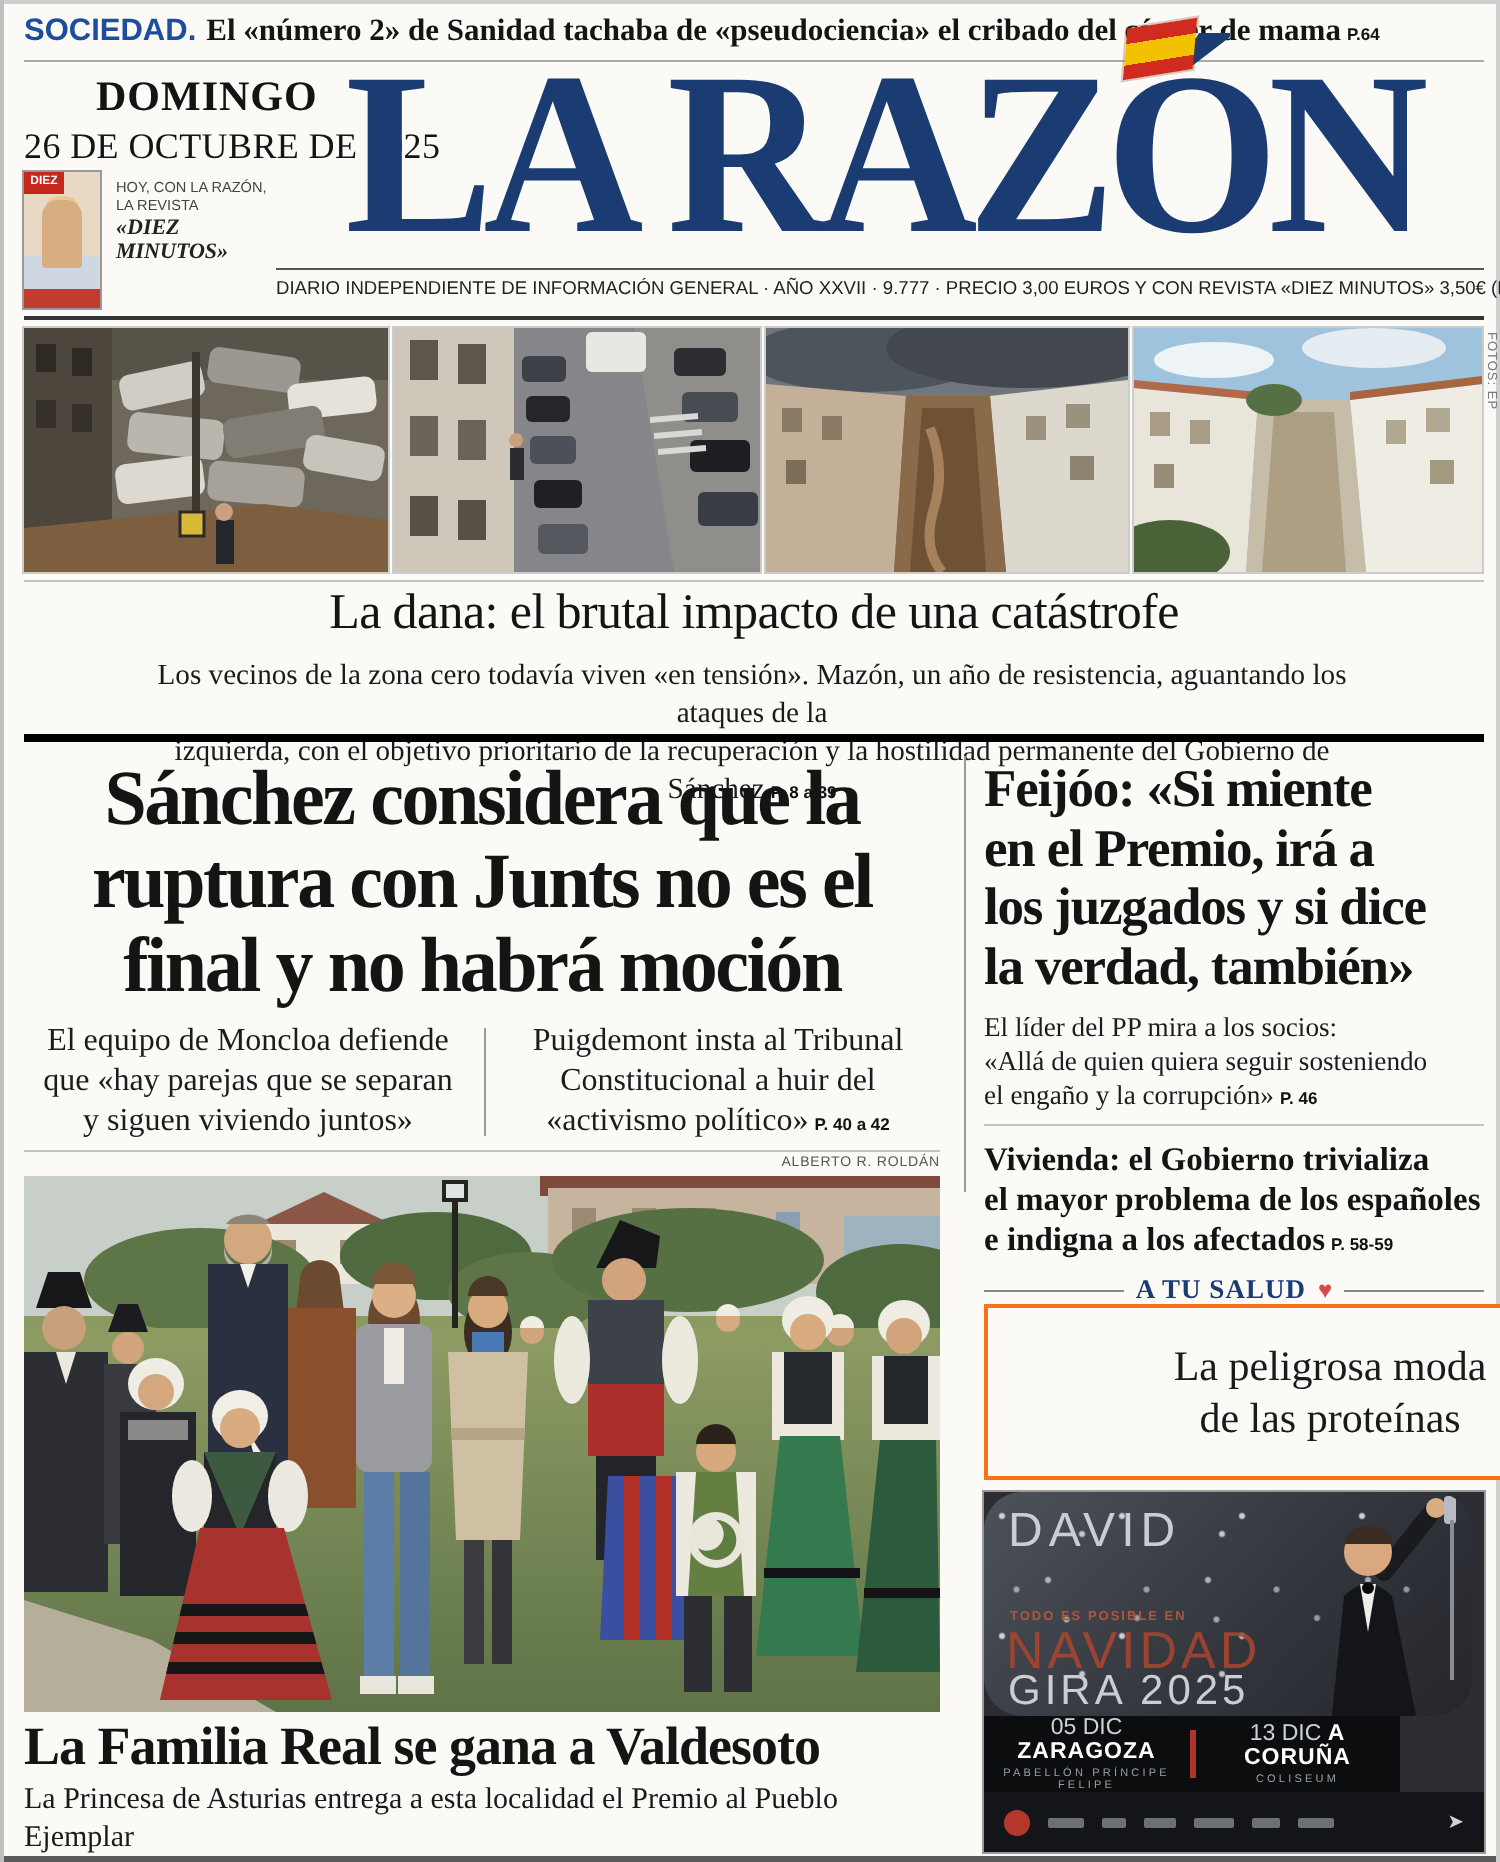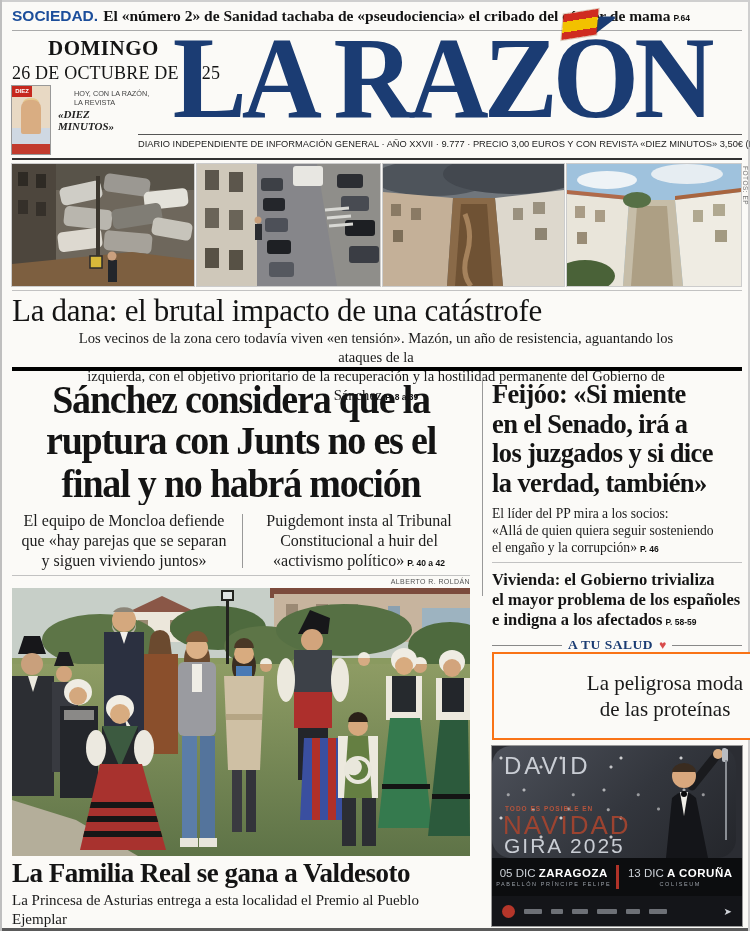--- a/index.html
+++ b/index.html
@@ -15,40 +15,40 @@
   .pageref{font-family:"Liberation Sans",sans-serif;font-size:8.5px;font-weight:bold;color:#111;margin-left:3px;}
 
   
   .day{left:12px;top:36px;font-size:21px;font-weight:bold;letter-spacing:.5px;margin-left:36px;}
   .date{left:12px;top:63px;font-size:18px;letter-spacing:.2px;}
   .mag{left:12px;top:86px;width:38px;height:68px;background:linear-gradient(180deg,#e8d9c4 0 62%,#cfd8e2 62% 86%,#c23b2e 86% 100%);box-shadow:0 0 0 1px #999;}
   .mag .tag{position:absolute;left:0;top:0;width:20px;height:11px;background:#c6271d;color:#fff;
             font-family:"Liberation Sans",sans-serif;font-size:6px;font-weight:bold;line-height:11px;text-align:center;}
   .mag .person{position:absolute;left:9px;top:14px;width:20px;height:34px;background:#d9ad82;border-radius:8px 8px 2px 2px;}
   .mag .hair{position:absolute;left:11px;top:12px;width:16px;height:9px;background:#e5c98f;border-radius:50% 50% 0 0;}
-  .promo{left:58px;top:89px;width:90px;font-family:"Liberation Sans",sans-serif;font-size:7.3px;color:#444;line-height:1.3;margin-left:16px;}
+  .promo{left:58px;top:89px;width:90px;font-family:"Liberation Sans",sans-serif;font-size:7.3px;color:#444;line-height:1.3;}
   .promo-title{left:58px;top:108px;font-size:11px;font-weight:bold;font-style:italic;line-height:1.1;color:#222;}
   .masthead{left:138px;top:22px;width:606px;text-align:center;font-size:111px;font-weight:bold;
             color:#1b3c73;letter-spacing:-5px;line-height:1;white-space:nowrap;transform:scaleY(1.04);}
   .o-wrap{position:relative;display:inline-block;}
   .o-wrap .flag{position:absolute;left:10px;top:-8px;width:34px;height:25px;
       background:linear-gradient(180deg,#cf2b20 0 30%,#f2c100 30% 72%,#cf2b20 72% 100%);
       transform:skewX(-14deg) rotate(-9deg);box-shadow:0 0 0 1px rgba(120,60,0,.25);}
   .info-rule-a{left:138px;top:134px;width:604px;background:#555;}
   .infoline{left:138px;top:139px;width:604px;font-family:"Liberation Sans",sans-serif;font-size:9.3px;
             color:#222;text-align:center;white-space:nowrap;}
   .info-rule-b{left:12px;top:158px;width:730px;height:2px;background:#333;}
 
   
   .strip-photo{position:absolute;top:164px;height:122px;box-shadow:0 0 0 1px #ccc;}
   .strip-credit{left:742px;top:166px;font-family:"Liberation Sans",sans-serif;font-size:6.5px;color:#777;
                 writing-mode:vertical-rl;letter-spacing:.5px;}
 
   .rule-light{background:#c2c2c2;}
-  .dana-h{left:12px;top:293px;width:730px;font-size:31px;letter-spacing:-.3px;}
+  .dana-h{left:12px;top:293px;width:730px;text-align:center;font-size:25px;letter-spacing:-.3px;}
   .dana-deck{left:68px;top:329px;width:616px;text-align:center;font-size:14.6px;line-height:1.3;color:#1a1a1a;}
   .black-rule{left:12px;top:367px;width:730px;height:3.5px;background:#000;}
 
   .vdiv{position:absolute;width:1px;background:#999;}
 
   
   .lead-h{left:6px;top:381px;width:470px;text-align:center;font-weight:bold;font-size:38px;
           line-height:1.06;letter-spacing:-1.2px;transform:scaleY(1.03);}
   .subcol{position:absolute;top:511px;text-align:center;font-size:16px;line-height:1.24;color:#1c1c1c;}
   .credit{left:12px;top:578px;width:458px;text-align:right;font-family:"Liberation Sans",sans-serif;
@@ -84,21 +84,21 @@
               color:#c9cdd4;letter-spacing:3px;font-weight:300;}
   .ad-artist2{position:absolute;left:44px;top:31px;font-family:"Liberation Sans",sans-serif;font-size:24px;
               color:#c9cdd4;letter-spacing:3px;}
   .ad-tag{position:absolute;left:13px;top:59px;font-family:"Liberation Sans",sans-serif;font-size:6.5px;
           color:#b5543c;letter-spacing:1px;font-weight:bold;}
   .ad-tour{position:absolute;left:11px;top:64px;font-family:"Liberation Sans",sans-serif;font-size:26px;
            color:#a8452f;letter-spacing:2px;opacity:.9;}
   .ad-gira{position:absolute;left:12px;top:88px;font-family:"Liberation Sans",sans-serif;font-size:21px;
            color:#c9cdd4;letter-spacing:2px;}
   .ad-man{position:absolute;right:0;top:0;}
-  .ad-dates{position:absolute;left:0;top:112px;width:250px;height:38px;background:#0c0d0f;display:flex;align-items:center;}
+  .ad-dates{position:absolute;left:0;top:112px;width:208px;height:38px;background:#0c0d0f;display:flex;align-items:center;}
   .ad-datecell{flex:1;text-align:center;color:#fff;}
   .ad-datecell .l1{font-family:"Liberation Sans",sans-serif;font-size:11.5px;}
   .ad-datecell .l1 .d{color:#cdd2d8;font-weight:300;}
   .ad-datecell .l1 .c{font-weight:bold;letter-spacing:.5px;}
   .ad-datecell .l2{font-family:"Liberation Sans",sans-serif;font-size:5.5px;letter-spacing:1.6px;color:#9aa0a8;margin-top:2px;}
   .ad-datediv{width:3px;height:24px;background:#b03228;}
   .ad-sponsors{position:absolute;left:0;top:150px;width:250px;height:30px;background:#141519;
                display:flex;align-items:center;gap:9px;padding:0 10px;box-sizing:border-box;}
   .ad-sponsors .logo-circle{width:13px;height:13px;border-radius:50%;background:#b5362a;}
   .ad-sponsors .logo-block{height:5px;background:#8b8f96;opacity:.75;border-radius:1px;}
@@ -424,21 +424,21 @@
   </svg>
 
   <div class="abs familia-h">La Familia Real se gana a Valdesoto</div>
   <div class="abs familia-deck">
     <span>La Princesa de Asturias entrega a esta localidad el Premio al Pueblo Ejemplar</span><br>
     <span>de Asturias 2025 en una jornada con sidra, teatro y mucha «guasa»</span>
   </div>
 
   <div class="abs feijoo-h">
     <div>Feijóo: «Si miente</div>
-    <div>en el Senado, irá a</div>
+    <div>en el Premio, irá a</div>
     <div>los juzgados y si dice</div>
     <div>la verdad, también»</div>
   </div>
   <div class="abs feijoo-deck">
     <div>El líder del PP mira a los socios:</div>
     <div>«Allá de quien quiera seguir sosteniendo</div>
     <div><span>el engaño y la corrupción»</span><span class="pageref">P. 46</span></div>
   </div>
 
   <div class="rule rule-light" style="left:492px;top:562px;width:250px;"></div>

